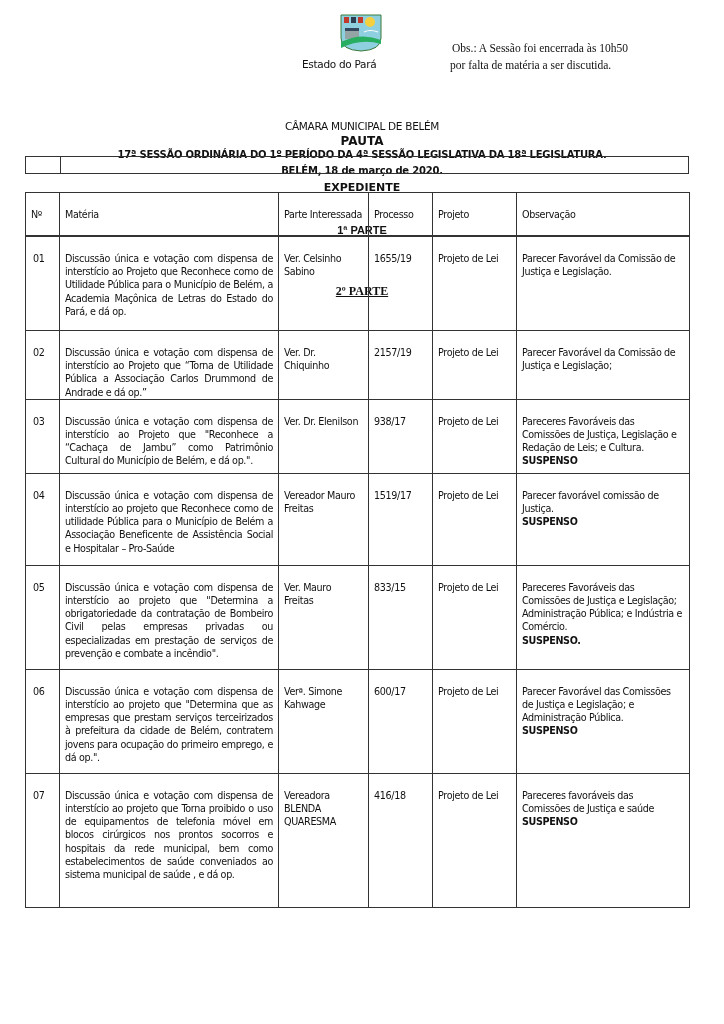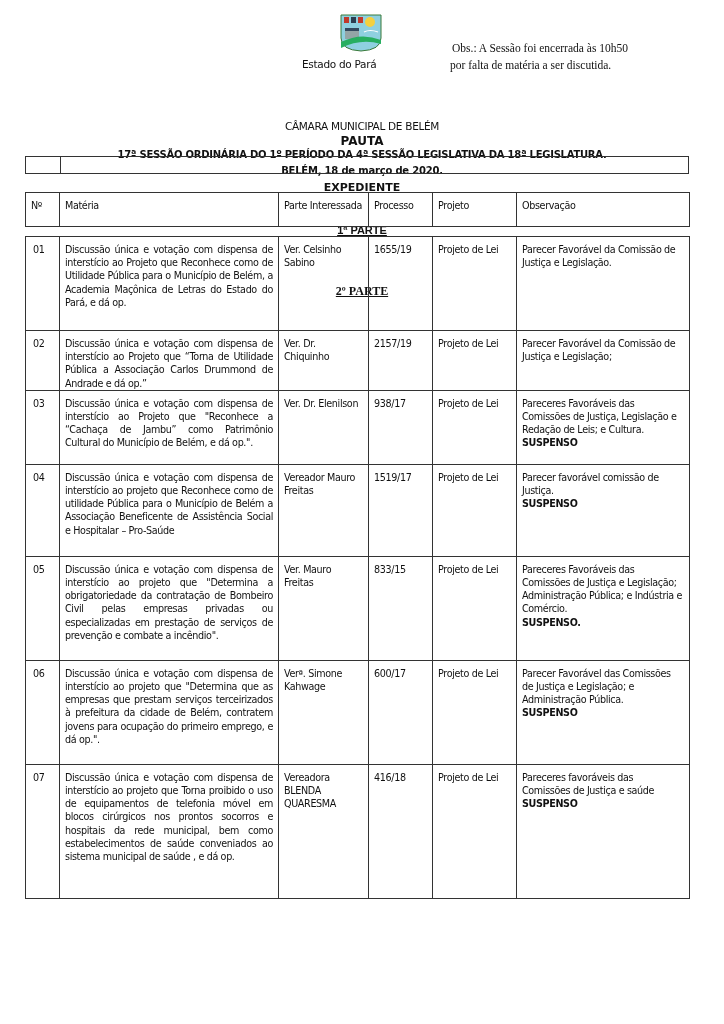--- a/index.html
+++ b/index.html
@@ -16,21 +16,21 @@
   .sessao { top: 101px; font-size: 10px; font-weight: bold; font-family: "DejaVu Sans", sans-serif; letter-spacing: -0.25px; }
   .data { top: 117px; font-size: 10px; font-weight: bold; font-family: "DejaVu Sans", sans-serif; letter-spacing: -0.2px; }
   .expediente { top: 133px; font-size: 11px; font-weight: bold; text-decoration: underline; font-family: "DejaVu Sans", sans-serif; }
   .box { border: 1.5px solid #333; box-sizing: border-box; }
   .assunto-table { left: 25px; top: 156px; width: 664px; height: 18px; }
   .assunto-divider { position: absolute; left: 34px; top: 0; bottom: 0; border-left: 1.5px solid #333; }
   .assunto-label { position: absolute; left: 34px; right: 0; top: 1px; text-align: center; font-size: 10px; font-weight: bold; text-decoration: underline; font-family: "DejaVu Sans", sans-serif; }
   .parte1 { top: 176px; font-size: 11px; font-weight: bold; text-decoration: underline; font-family: Liberation Sans, sans-serif; }
   .parte2 { top: 236px; font-size: 12px; font-weight: bold; text-decoration: underline; font-family: "Liberation Serif", serif; }
   table { border-collapse: collapse; position: absolute; left: 25px; width: 664px; table-layout: fixed; font-family: "DejaVu Sans", sans-serif; font-size: 9.6px; line-height: 13.2px; letter-spacing: -0.35px; }
-  td { border: 1.5px solid #333; vertical-align: top; padding: 6px 5px 0 5px; }
+  td { border: 1.5px solid #333; vertical-align: top; padding: 15px 5px 0 5px; }
   .header-table { top: 192px; }
   .header-table td { height: 27px; }
   .main-table { top: 236px; }
   .materia { text-align: justify; }
   .materia b { font-weight: normal; }
   .suspenso { font-weight: bold; display: block; }
   .num { padding-left: 7px; }
 </style>
 </head>
 <body>

